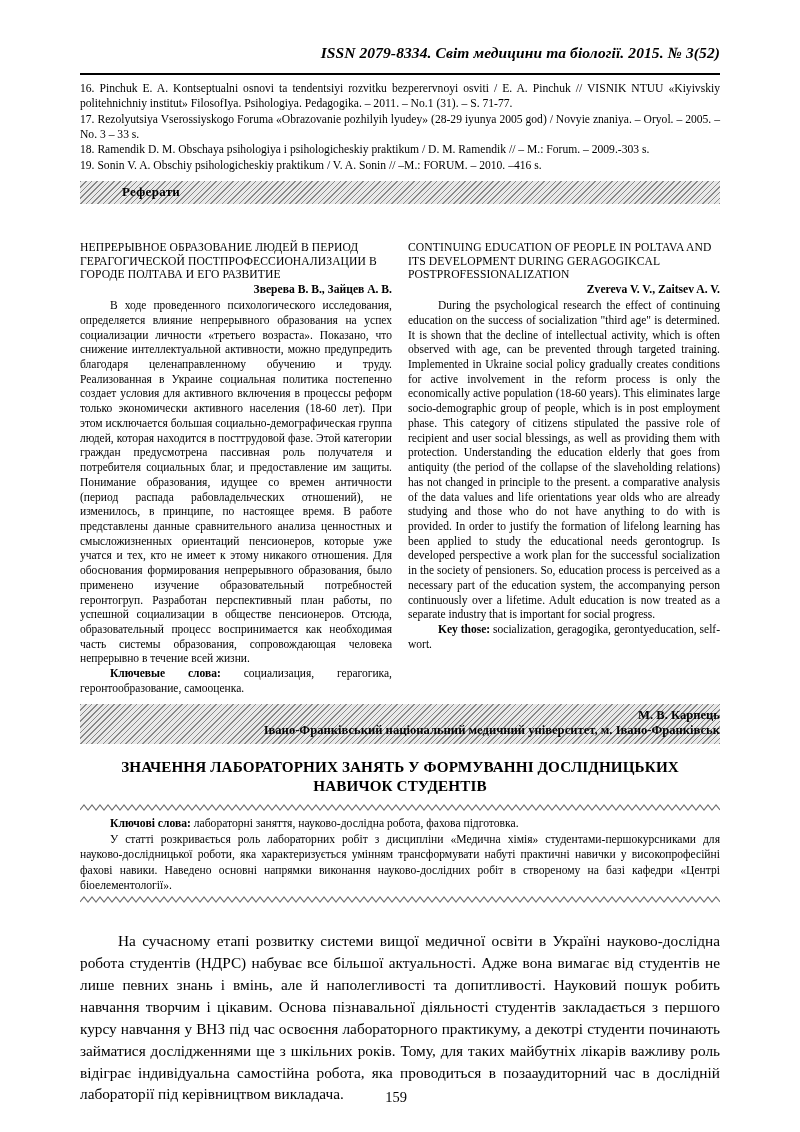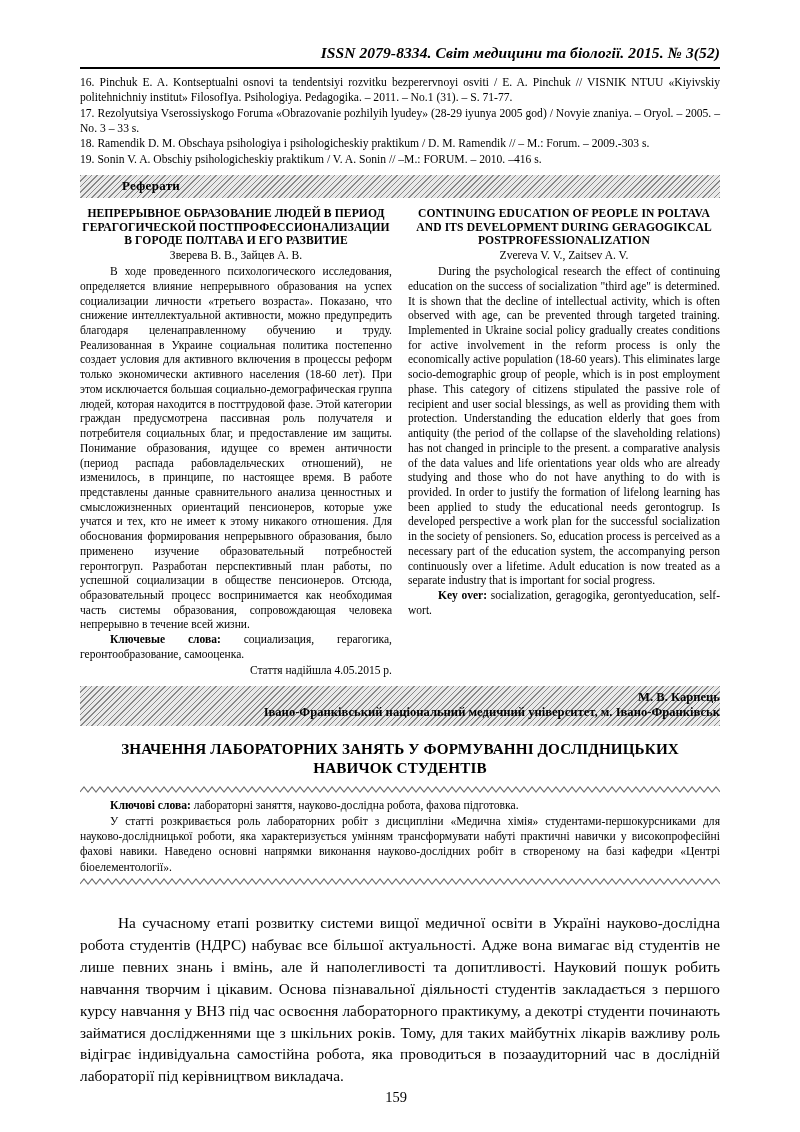--- a/index.html
+++ b/index.html
@@ -23,21 +23,21 @@
   }
 
   
   .runhead {
     text-align: right;
     font-style: italic;
     font-weight: bold;
     font-size: 15.5px;
     letter-spacing: 0.1px;
     line-height: 1.1;
-    padding-bottom: 6px;
+    padding-bottom: 12px;
   }
   .runhead-rule {
     border-bottom: 2.2px solid #000;
     margin-bottom: 6px;
   }
 
   
   .reflist {
     font-size: 11.6px;
     line-height: 1.32;
@@ -79,29 +79,30 @@
   .abs-cols {
     display: flex;
     gap: 16px;
     margin-top: 9px;
   }
   .abs-col {
     flex: 1 1 0;
     min-width: 0;
   }
   .abs-title {
-    text-align: center;
-    font-weight: bold;
+    text-align: left;
+    font-weight: normal;
     font-size: 11.6px;
     line-height: 1.18;
     letter-spacing: 0.1px;
+    margin-top: 28px;
   }
   .abs-authors {
-    text-align: center;
-    font-weight: normal;
+    text-align: right;
+    font-weight: bold;
     font-size: 11.6px;
     line-height: 1.3;
     padding-bottom: 1px;
   }
   .abs-body {
     font-size: 11.5px;
     line-height: 1.28;
     text-align: justify;
     hyphens: none;
   }
@@ -192,29 +193,28 @@
 
   <div class="abs-cols">
 
     <div class="abs-col">
       <div class="abs-title">НЕПРЕРЫВНОЕ ОБРАЗОВАНИЕ ЛЮДЕЙ В ПЕРИОД ГЕРАГОГИЧЕСКОЙ ПОСТПРОФЕССИОНАЛИЗАЦИИ В ГОРОДЕ ПОЛТАВА И ЕГО РАЗВИТИЕ</div>
       <div class="abs-authors">Зверева В. В., Зайцев А. В.</div>
       <div class="abs-body">
         <p>В ходе проведенного психологического исследования, определяется влияние непрерывного образования на успех социализации личности «третьего возраста». Показано, что снижение интеллектуальной активности, можно предупредить благодаря целенаправленному обучению и труду. Реализованная в Украине социальная политика постепенно создает условия для активного включения в процессы реформ только экономически активного населения (18-60 лет). При этом исключается большая социально-демографическая группа людей, которая находится в посттрудовой фазе. Этой категории граждан предусмотрена пассивная роль получателя и потребителя социальных благ, и предоставление им защиты. Понимание образования, идущее со времен античности (период распада рабовладельческих отношений), не изменилось, в принципе, по настоящее время. В работе представлены данные сравнительного анализа ценностных и смысложизненных ориентаций пенсионеров, которые уже учатся и тех, кто не имеет к этому никакого отношения. Для обоснования формирования непрерывного образования, было применено изучение образовательный потребностей геронтогруп. Разработан перспективный план работы, по успешной социализации в обществе пенсионеров. Отсюда, образовательный процесс воспринимается как необходимая часть системы образования, сопровождающая человека непрерывно в течение всей жизни.</p>
         <p><span class="kw-label">Ключевые слова:</span> <span>социализация, герагогика, геронтообразование, самооценка.</span></p>
       </div>
-      <div class="submitted">Стаття надійшла 4.05.2015 р.</div>
     </div>
 
     <div class="abs-col">
       <div class="abs-title">CONTINUING EDUCATION OF PEOPLE IN POLTAVA AND ITS DEVELOPMENT DURING GERAGOGIKCAL POSTPROFESSIONALIZATION</div>
       <div class="abs-authors">Zvereva V. V., Zaitsev A. V.</div>
       <div class="abs-body">
         <p>During the  psychological research the effect of continuing education on the success of socialization "third age" is determined. It is shown that the decline of intellectual activity, which is often observed with age, can be prevented through targeted training. Implemented in Ukraine social policy gradually creates conditions for active involvement in the reform process is only the economically active population (18-60 years). This eliminates large socio-demographic group of people, which is in post employment phase. This category of citizens stipulated the passive role of recipient and user social blessings, as well as providing them with protection. Understanding the education elderly that goes from antiquity (the period of the collapse of the slaveholding relations) has not changed in principle to the present. a comparative analysis of the data values and life orientations year olds who are already studying and those who do not have anything to do with is provided. In order to justify the formation of lifelong learning has been applied to study the educational needs gerontogrup. Is developed perspective a work plan for the successful socialization in the society of pensioners. So, education process is perceived as a necessary part of the education system, the accompanying person continuously over a lifetime. Adult education is now treated as a separate industry that is important for social progress.</p>
-        <p><span class="kw-label">Key over:</span> <span>socialization, geragogika, gerontyeducation, self-wort.</span></p>
+        <p><span class="kw-label">Key those:</span> <span>socialization, geragogika, gerontyeducation, self-wort.</span></p>
       </div>
     </div>
 
   </div>
 
 
   <div class="band author-band">
     <span class="aline">М. В. Карпець</span>
     <span class="aline">Івано-Франківський національний медичний університет, м. Івано-Франківськ</span>
   </div>

